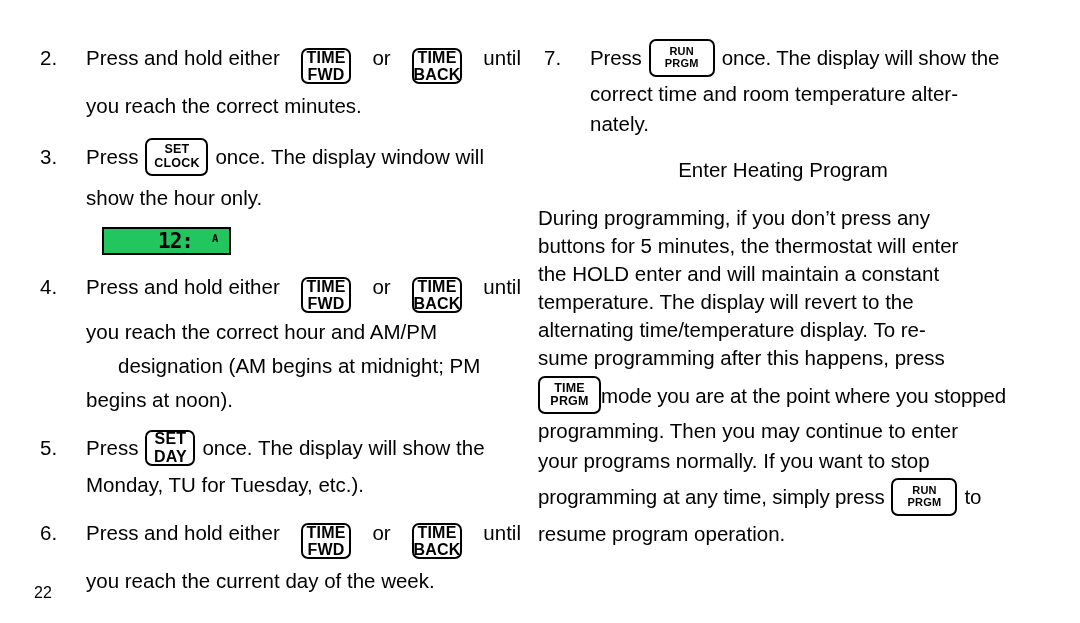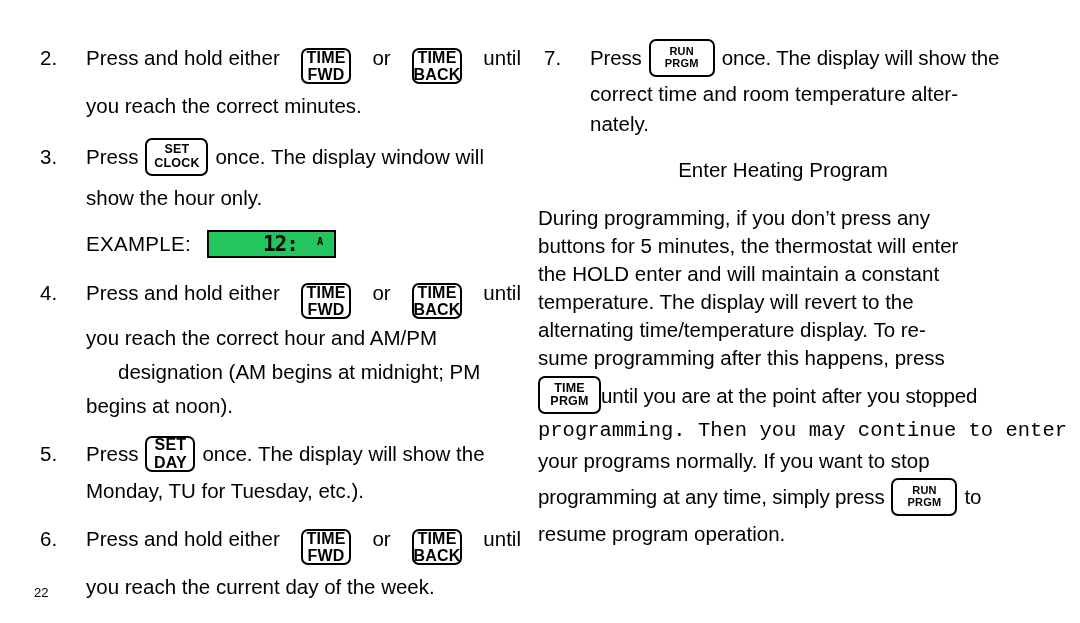--- a/index.html
+++ b/index.html
@@ -139,21 +139,21 @@
     line-height: 28px;
     text-align: justify;
   }
   .para .line { display: block; white-space: nowrap; }
 
   
   .page-number {
     position: absolute;
     left: 34px;
     top: 581px;
-    font-size: 13px;
+    font-size: 16px;
     line-height: 24px;
   }
 
   .sp { display: inline-block; width: 7px; }
 </style>
 </head>
 <body>
 
 <div class="page">
 
@@ -186,21 +186,20 @@
           <span>Press</span><span class="sp"></span><span class="key key-md">
             <span>SET</span>
             <span>CLOCK</span>
           </span><span class="sp"></span><span>once. The display window will</span>
         </div>
         <div class="line">show the hour only.</div>
       </div>
     </div>
 
     <div class="example-row">
-      <span class="example-label">EXAMPLE:</span>
       <span class="lcd">
         <span class="lcd-time">12:</span>
         <span class="lcd-ampm">A</span>
       </span>
     </div>
 
     <div class="step" style="margin-top:12px;">
       <div class="step-num">4.</div>
       <div class="step-body">
         <div class="line justify">
@@ -282,23 +281,23 @@
       <span class="line">temperature.   The  display  will  revert  to  the</span>
       <span class="line">alternating time/temperature display.   To re-</span>
       <span class="line">sume programming after this happens, press</span>
     </div>
 
     <div class="para" style="margin-top:4px;">
       <span class="line tight" style="line-height:40px;">
         <span class="key key-md">
           <span>TIME</span>
           <span>PRGM</span>
-        </span><span>until you are at the point after you stopped</span>
+        </span><span>mode you are at the point where you stopped</span>
       </span>
-      <span class="line" style="line-height:30px;font-family:Liberation Mono, monospace;">programming.  Then you may continue to enter</span>
+      <span class="line" style="line-height:30px;">programming.  Then you may continue to enter</span>
       <span class="line" style="line-height:30px;">your  programs  normally.   If  you  want  to  stop</span>
       <span class="line tight" style="line-height:42px;">
         <span>programming at any time, simply press</span><span class="sp"></span><span class="key key-lg">
           <span>RUN</span>
           <span>PRGM</span>
         </span><span class="sp"></span><span>to</span>
       </span>
       <span class="line" style="line-height:32px;">resume program operation.</span>
     </div>
 

